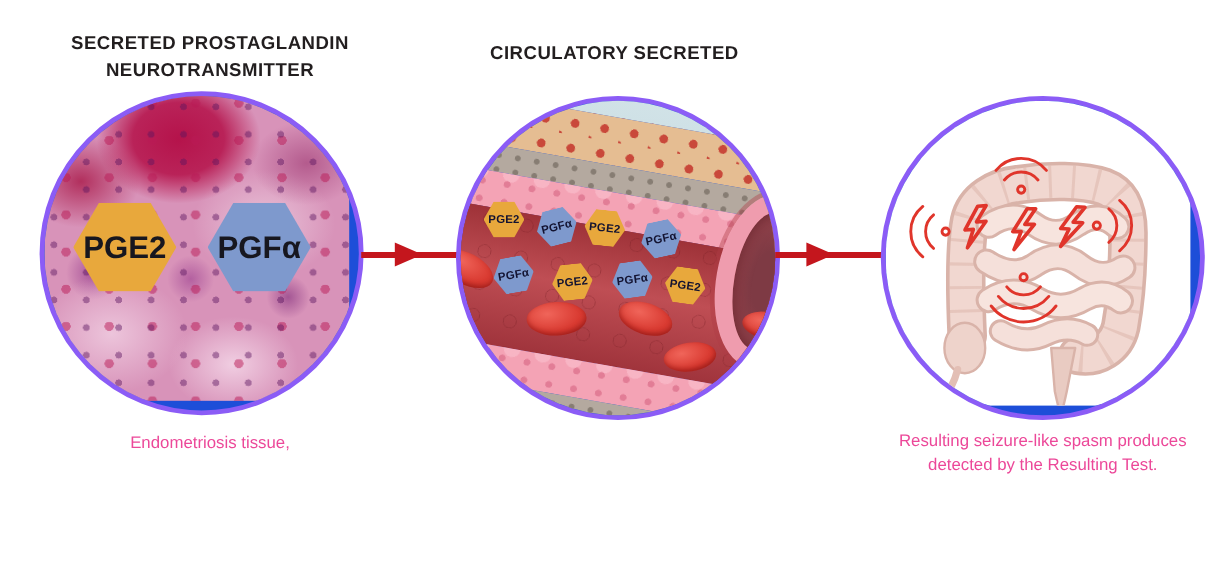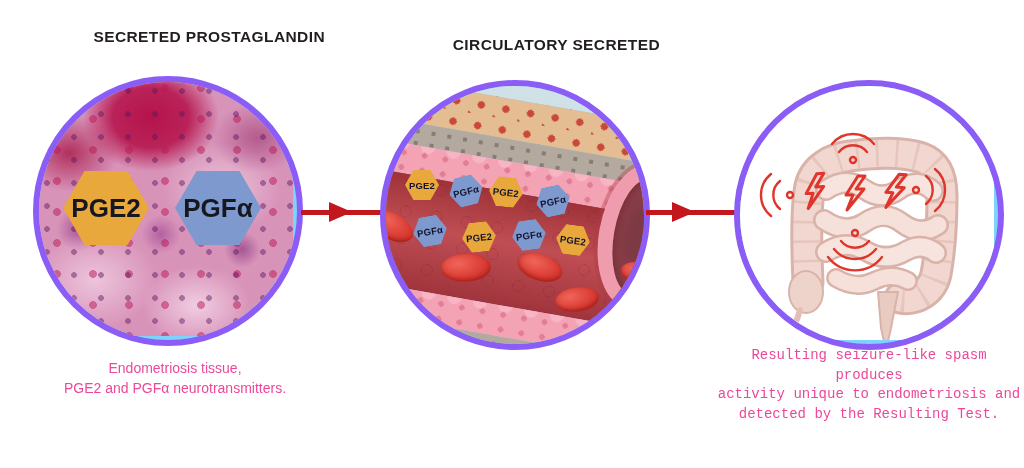--- a/index.html
+++ b/index.html
@@ -2,43 +2,43 @@
 <html><head>
 <meta charset="utf-8">
 <style>
   html,body { margin:0; padding:0; background:#ffffff; }
   .canvas {
     position:relative; width:1024px; height:468px; background:#ffffff;
     font-family:"Liberation Sans", sans-serif; overflow:hidden;
   }
   
   .stage-title {
-    position:absolute; margin:0; text-align:right;
+    position:absolute; margin:0; text-align:center;
     font-size:15.5px; font-weight:700; letter-spacing:.4px;
     color:#221e1f; line-height:22px;
   }
   .stage-title span { display:block; }
   #title-1 { left:25px;  top:26px; width:300px; }
   #title-2 { left:364px; top:34px; width:296px; }
   #title-3 { left:714px; top:34px; width:310px; }
 
   
   .stage-caption {
     position:absolute; margin:0; text-align:center;
     font-size:14px; color:#ec4899; line-height:19.5px;
   }
   .stage-caption span { display:block; }
   #caption-1 { left:30px;  top:359px; width:290px; }
   #caption-2 { left:375px; top:360px; width:280px; }
-  #caption-3 { left:716px; top:346px; width:306px;font-family:Liberation Mono, monospace; }
+  #caption-3 { left:716px; top:358px; width:306px; }
 
   
   .stage-circle {
     position:absolute; width:270px; height:270px; box-sizing:border-box;
-    border:6px solid #8b5cf6; border-radius:50%; overflow:hidden; background:#7dd3fc;
+    border:4px solid #8b5cf6; border-radius:50%; overflow:hidden; background:#1d4ed8;
   }
   #circle-1 { left:33px;  top:76px; }
   #circle-2 { left:380px; top:80px; }
   #circle-3 { left:734px; top:80px; }
   .circle-inner { position:absolute; left:0; top:0; width:254px; height:254px; }
 
   
   .tissue {
     background-color:#d893b9;
     background-image:
@@ -131,20 +131,21 @@
   #arrow-1 .arrow-head { left:28px; }
   #arrow-2 .arrow-head { left:26px; }
 </style>
 </head>
 <body>
 
 <div class="canvas">
 
   <h2 class="stage-title" id="title-1">
     <span>SECRETED PROSTAGLANDIN</span>
+    <span>NEUROTRANSMITTER</span>
   </h2>
   <h2 class="stage-title" id="title-2">
     <span>CIRCULATORY SECRETED</span>
   </h2>
 
   <div class="stage-circle" id="circle-1">
     <div class="circle-inner tissue"></div>
     <div class="hex hex-big yellow" style="left:24px; top:89px;">
       <span>PGE2</span>
     </div>
@@ -259,21 +260,19 @@
             <path d="M94 163 A27 27 0 0 0 136 163"></path>
             <path d="M88 171 A34 34 0 0 0 142 171"></path>
           </g>
         </g>
       </svg>
     </div>
   </div>
 
   <p class="stage-caption" id="caption-1">
     <span>Endometriosis tissue,</span>
-    <span>PGE2 and PGFα neurotransmitters.</span>
   </p>
   <p class="stage-caption" id="caption-3">
     <span>Resulting seizure-like spasm produces</span>
-    <span>activity unique to endometriosis and</span>
     <span>detected by the Resulting Test.</span>
   </p>
 
 </div>
 
 </body></html>

